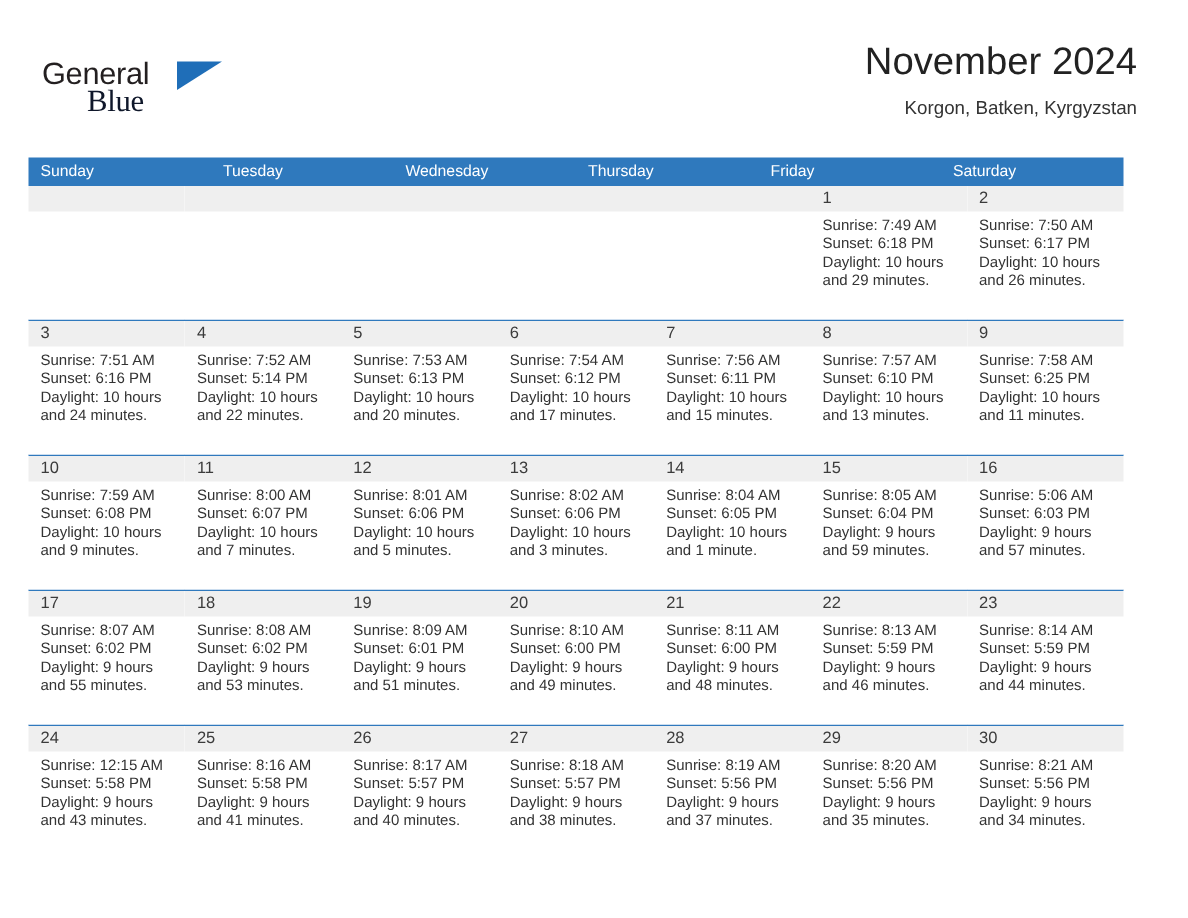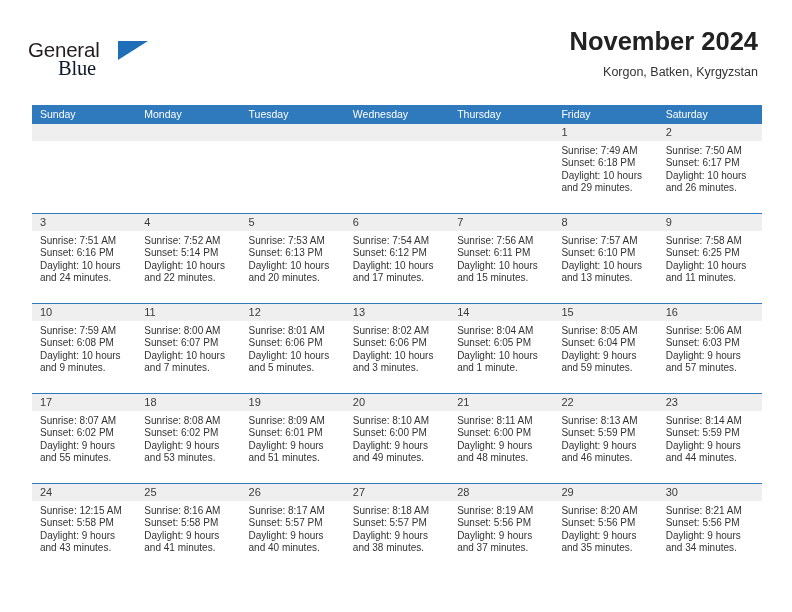--- a/index.html
+++ b/index.html
@@ -66,37 +66,37 @@
   }
 
   .title-block {
     position: absolute;
     right: 0;
     top: 0;
     text-align: right;
   }
   .cal-title {
     font-size: 25.5px;
-    font-weight: bold;
+    font-weight: normal;
     color: #222222;
     line-height: 30px;
     white-space: nowrap;
   }
   .cal-subtitle {
     font-size: 12.5px;
     color: #333333;
     line-height: 18px;
     margin-top: 7px;
     white-space: nowrap;
   }
 
   
   .calendar {
     position: absolute;
-    left: 32px;
+    left: 19px;
     top: 105px;
     width: 730px;
   }
   .dow-row {
     display: flex;
     background: #2f79bd;
     height: 19px;
   }
   .dow-cell {
     flex: 1 1 0;
@@ -161,21 +161,20 @@
       <div class="cal-title">November 2024</div>
       <div class="cal-subtitle">Korgon, Batken, Kyrgyzstan</div>
     </div>
 
   </div>
 
   <div class="calendar">
 
     <div class="dow-row">
       <div class="dow-cell">Sunday</div>
-      <div class="dow-cell">Monday</div>
       <div class="dow-cell">Tuesday</div>
       <div class="dow-cell">Wednesday</div>
       <div class="dow-cell">Thursday</div>
       <div class="dow-cell">Friday</div>
       <div class="dow-cell">Saturday</div>
     </div>
 
     <div id="weeks-container">
         <div class="week-row first">
           <div class="day-cell empty">

